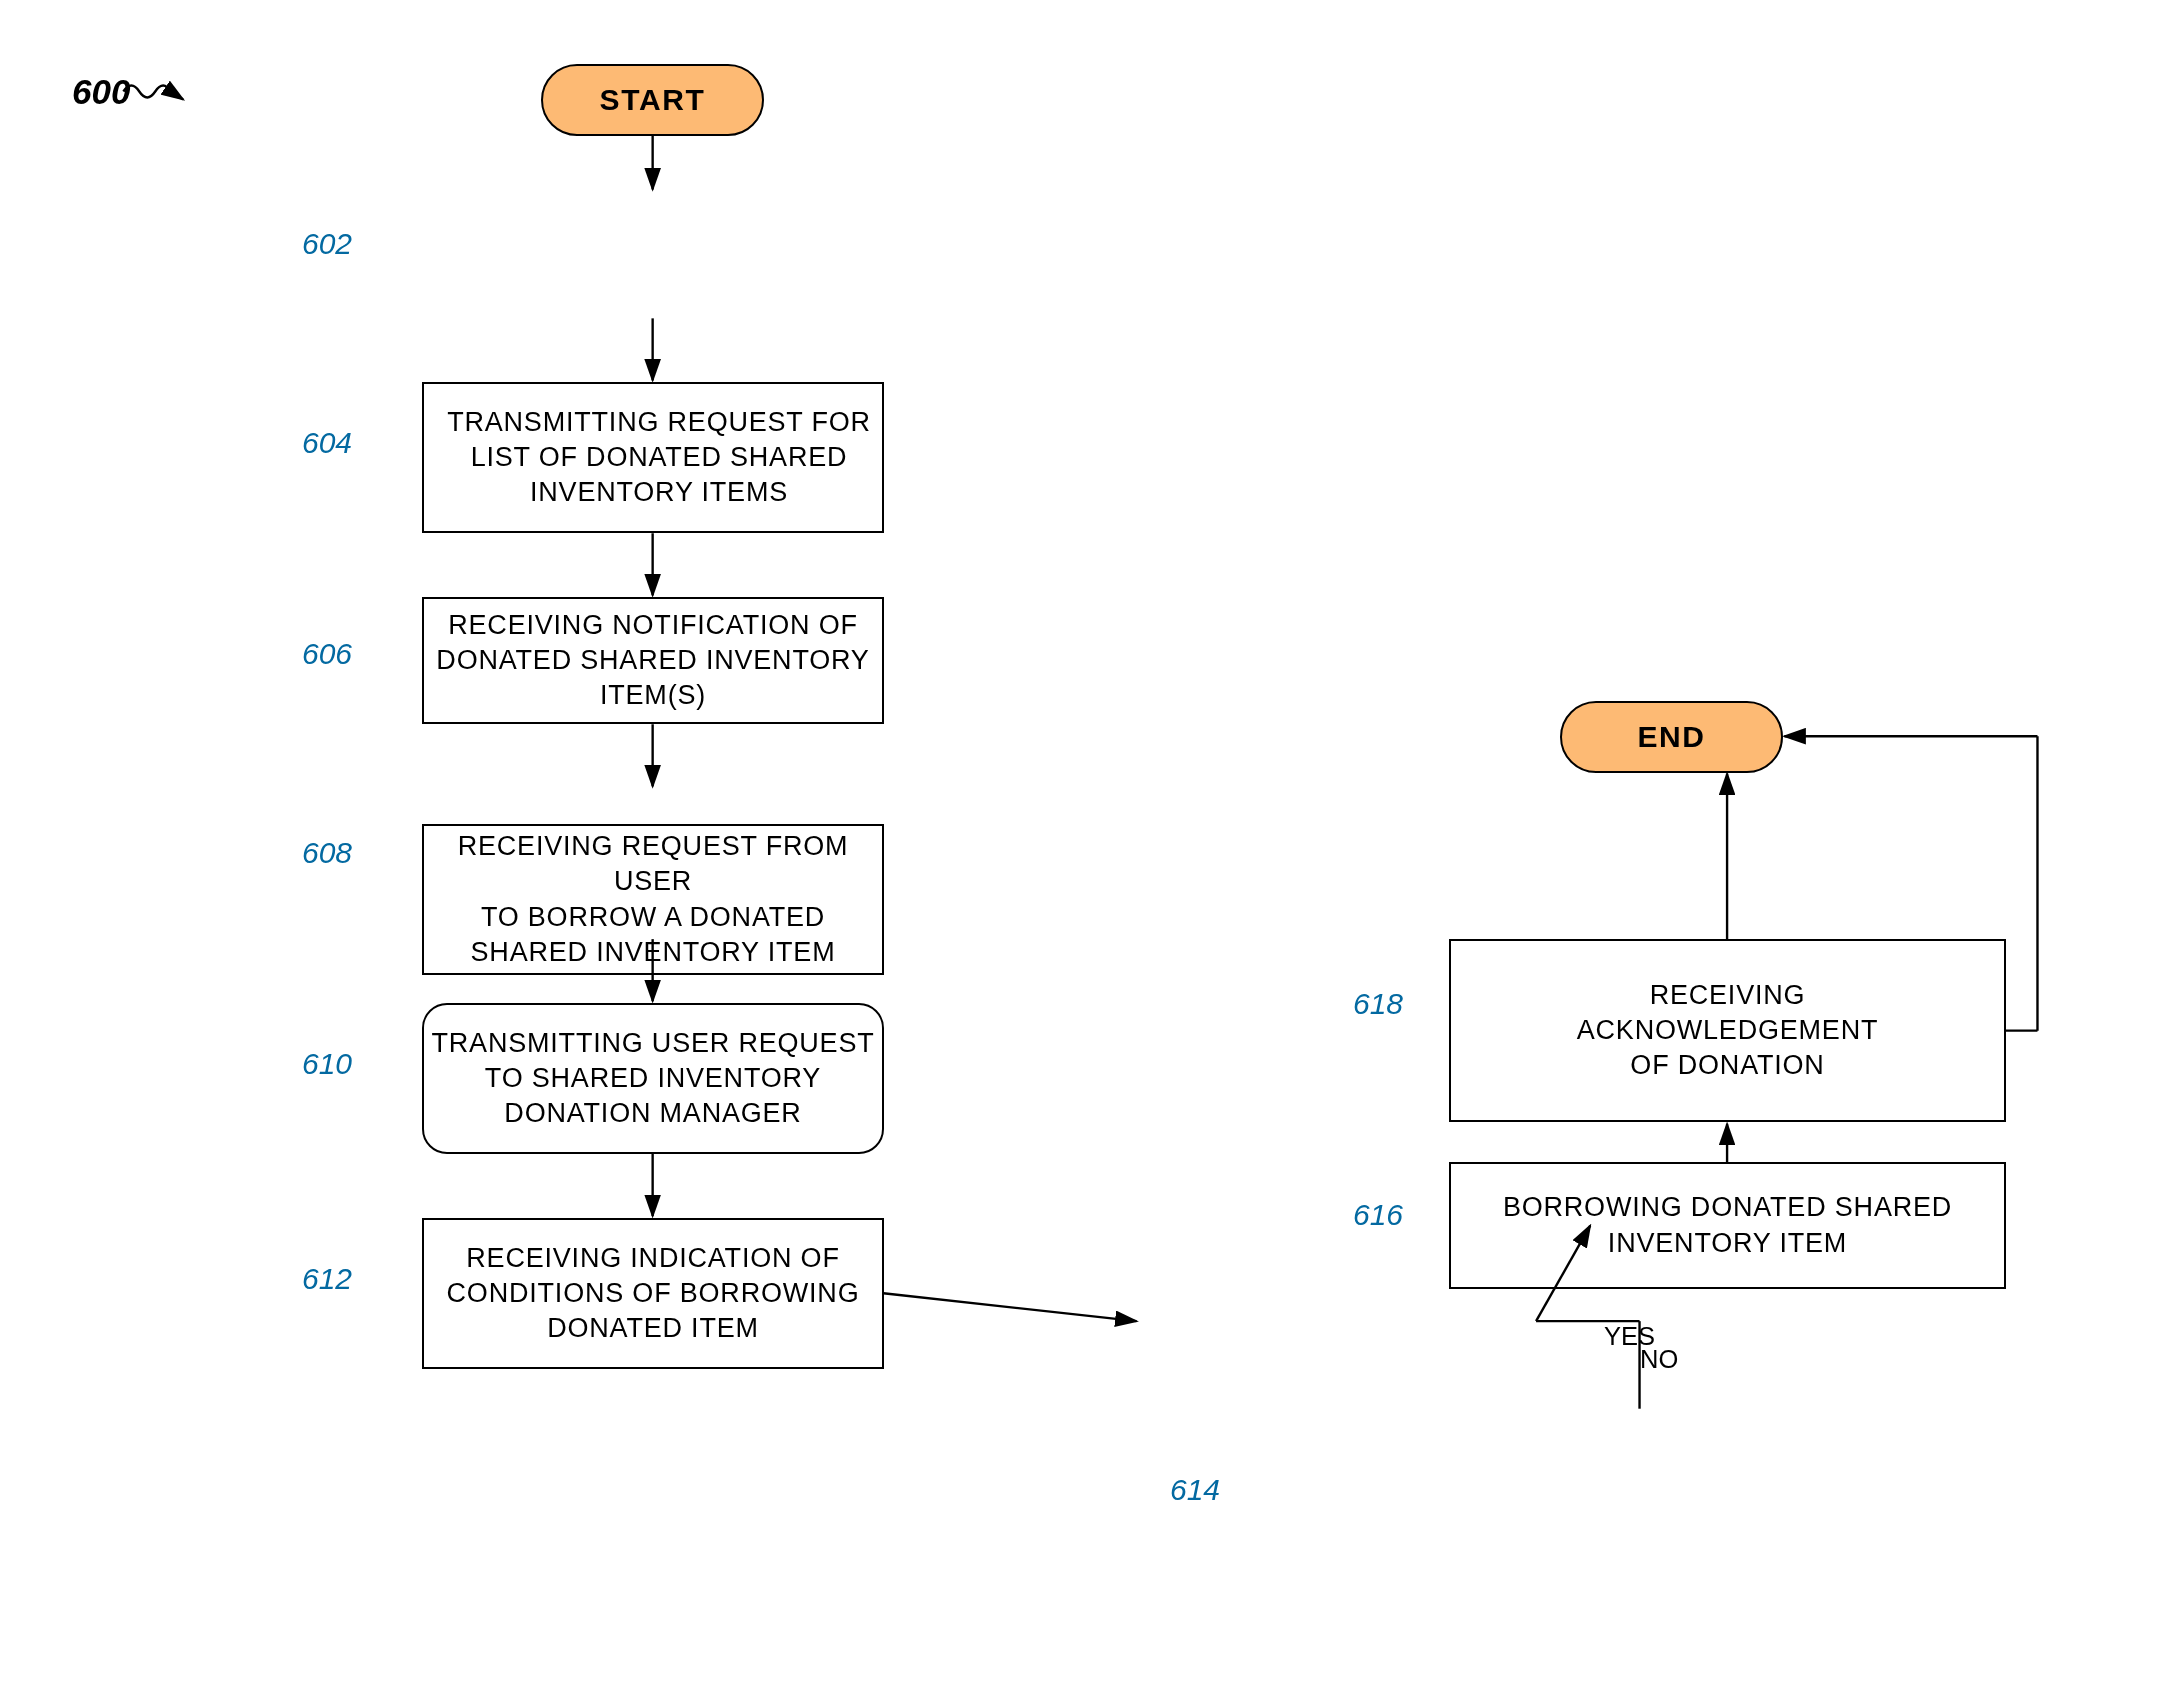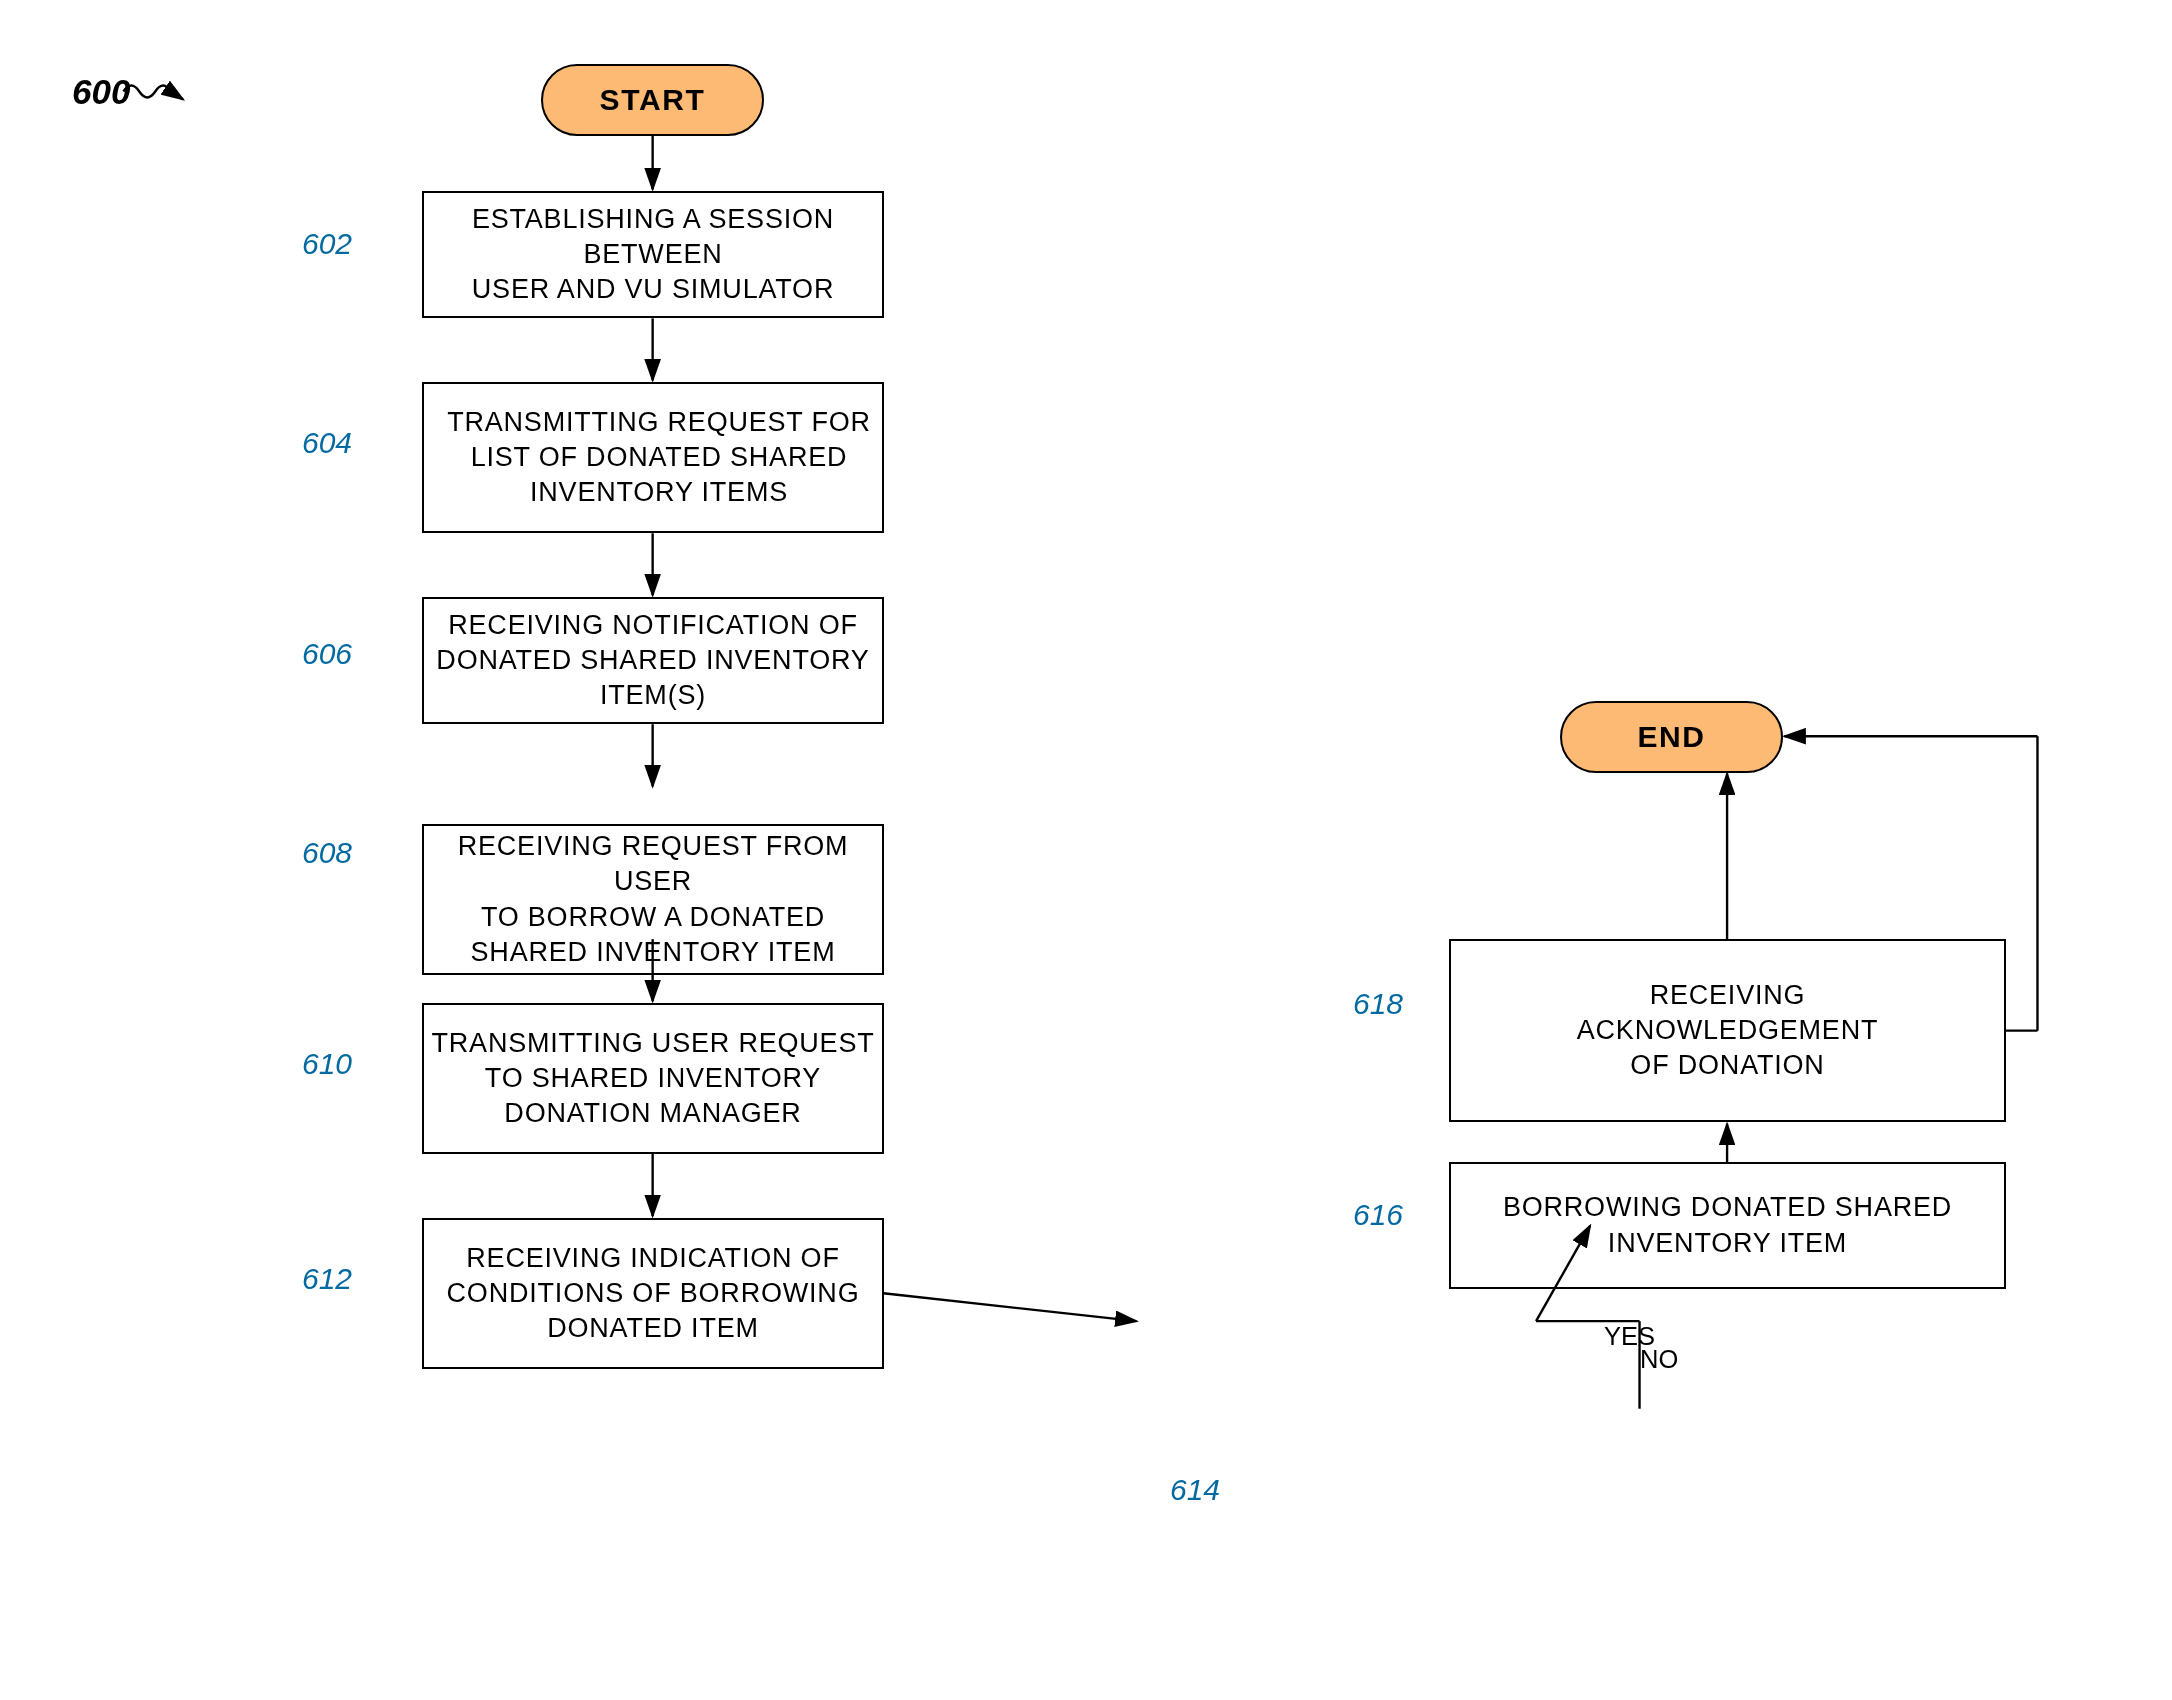--- a/index.html
+++ b/index.html
@@ -116,33 +116,32 @@
   </style>
 </head>
 <body>
 
 <div class="diagram-container">
 
   <div class="fig-label" style="left:72px; top:72px;">600</div>
 
   <div class="shape-stadium" style="left:541px; top:64px; width:223px; height:72px;">START</div>
 
-  <div class="shape-rect" style="left:422px; top:191px; width:462px; height:127px;">ESTABLISHING A SESSION BETWEEN<br>USER AND VU SIMULATOR</div>
   <div class="step-label" style="left:302px; top:227px;">602</div>
 
   <div class="shape-rect" style="left:422px; top:382px; width:462px; height:151px;padding-left:12px;">TRANSMITTING REQUEST FOR<br>LIST OF DONATED SHARED<br>INVENTORY ITEMS</div>
   <div class="step-label" style="left:302px; top:426px;">604</div>
 
   <div class="shape-rect" style="left:422px; top:597px; width:462px; height:127px;">RECEIVING NOTIFICATION OF<br>DONATED SHARED INVENTORY ITEM(S)</div>
   <div class="step-label" style="left:302px; top:637px;">606</div>
 
   <div class="shape-rect" style="left:422px; top:788px; width:462px; height:151px;margin-top:36px;">RECEIVING REQUEST FROM USER<br>TO BORROW A DONATED<br>SHARED INVENTORY ITEM</div>
   <div class="step-label" style="left:302px; top:836px;">608</div>
 
-  <div class="shape-rect" style="left:422px; top:1003px; width:462px; height:151px;">TRANSMITTING USER REQUEST<br>TO SHARED INVENTORY<br>DONATION MANAGER</div>
+  <div class="shape-rect" style="left:422px; top:1003px; width:462px; height:151px;border-radius:25px;">TRANSMITTING USER REQUEST<br>TO SHARED INVENTORY<br>DONATION MANAGER</div>
   <div class="step-label" style="left:302px; top:1047px;">610</div>
 
   <div class="shape-rect" style="left:422px; top:1218px; width:462px; height:151px;">RECEIVING INDICATION OF<br>CONDITIONS OF BORROWING<br>DONATED ITEM</div>
   <div class="step-label" style="left:302px; top:1262px;">612</div>
 
   <div class="step-label" style="left:1170px; top:1473px;">614</div>
 
   <div class="shape-rect" style="left:1449px; top:1162px; width:557px; height:127px;">BORROWING DONATED SHARED<br>INVENTORY ITEM</div>
   <div class="step-label" style="left:1353px; top:1198px;">616</div>
 

